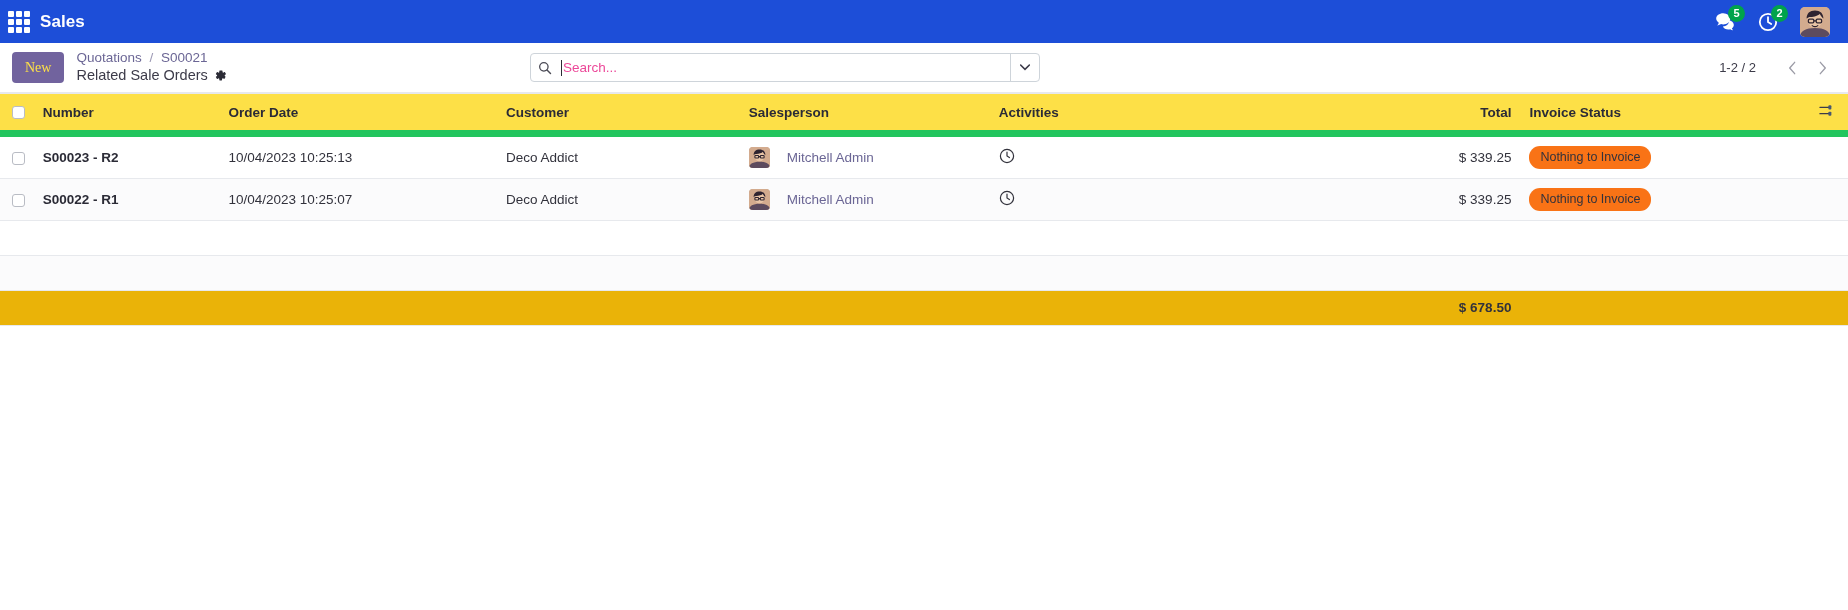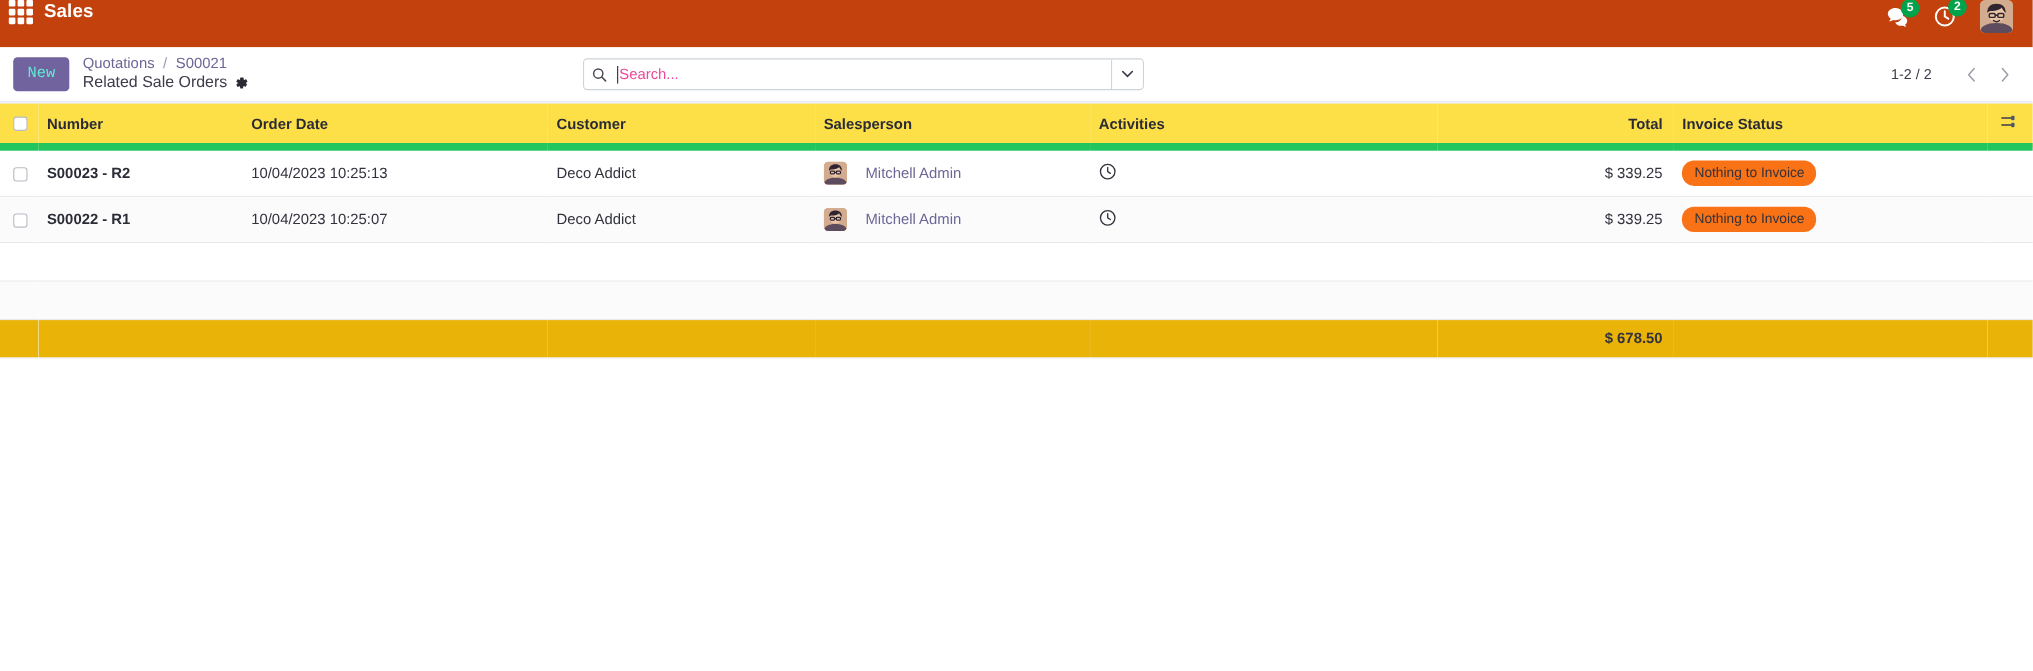--- a/index.html
+++ b/index.html
@@ -8,23 +8,23 @@
     width: 1848px;
     height: 610px;
     overflow: hidden;
     background: #ffffff;
     font-family: "Liberation Sans", sans-serif;
   }
 
   
   .navbar {
     height: 43px;
-    background: #c2410c;
+    background: #1d4ed8;
     display: flex;
-    align-items: flex-start;
+    align-items: center;
     padding: 0 14px 0 8px;
     color: #ffffff;
     position: relative;
   }
   .apps-grid {
     width: 22px; height: 22px;
     display: grid;
     grid-template-columns: repeat(3, 1fr);
     grid-template-rows: repeat(3, 1fr);
     gap: 2px;
@@ -90,27 +90,27 @@
     height: 50px;
     background: #ffffff;
     border-bottom: 1px solid #e7e9ed;
     display: flex;
     align-items: center;
     padding: 0 12px;
     position: relative;
   }
   .btn-new {
     background: #71639e;
-    color: #5eead4;
+    color: #fde047;
     font-size: 14px;
     border: none;
     border-radius: 4px;
     padding: 6px 13px;
     cursor: pointer;
-    font-family: Liberation Mono, monospace;
+    font-family: Liberation Serif, serif;
     line-height: 1.4;
     margin-right: 12px;
     flex: 0 0 auto;
   }
   .breadcrumb-wrap { display: flex; flex-direction: column; justify-content: center; line-height: 1.22; flex: 0 0 auto; }
   .bc-top { font-size: 13.5px; color: #6b6695; white-space: nowrap; }
   .bc-link { color: #6b6695; cursor: pointer; }
   .bc-sep { color: #9a97b3; margin: 0 4px; }
   .bc-cur { color: #6b6695; }
   .bc-bottom { font-size: 14.5px; color: #3c3b49; display: flex; align-items: center; gap: 6px; white-space: nowrap; }

